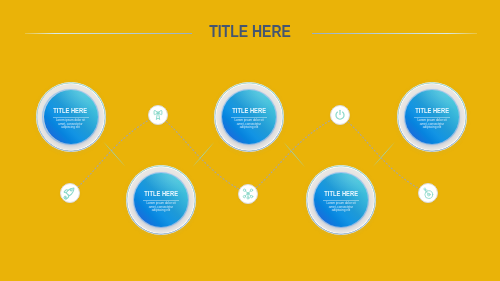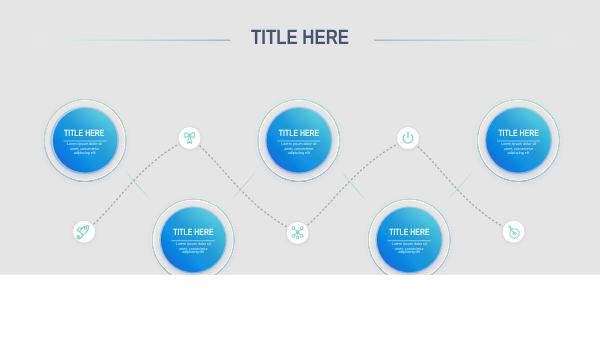--- a/index.html
+++ b/index.html
@@ -1,18 +1,18 @@
 <!DOCTYPE html>
 <html><head>
 <meta charset="utf-8">
 <style>
   html,body{margin:0;padding:0;}
   body{width:500px;height:281px;overflow:hidden;background:#ffffff;
        font-family:"Liberation Sans",sans-serif;-webkit-font-smoothing:antialiased;}
-  .slide{position:relative;width:500px;height:229px;background:#e5e5e5;overflow:hidden;}
+  .slide{position:relative;width:500px;height:281px;background:#eab308;overflow:hidden;}
 
   
   .hline{position:absolute;height:1px;top:32.6px;}
   .hline.left{left:25.4px;width:167px;
      background:linear-gradient(90deg,rgba(226,244,244,.25) 0%,#d6eaea 18%,#b9d3dd 55%,#96afc4 100%);}
   .hline.right{left:311.5px;width:165px;
      background:linear-gradient(90deg,#96afc4 0%,#b9d3dd 45%,#d6eaea 82%,rgba(226,244,244,.25) 100%);}
   .title{position:absolute;left:0;top:23px;width:500px;text-align:center;
          font-size:17.3px;font-weight:bold;color:#445571;line-height:17px;
          transform:scaleX(.81);transform-origin:center top;}

